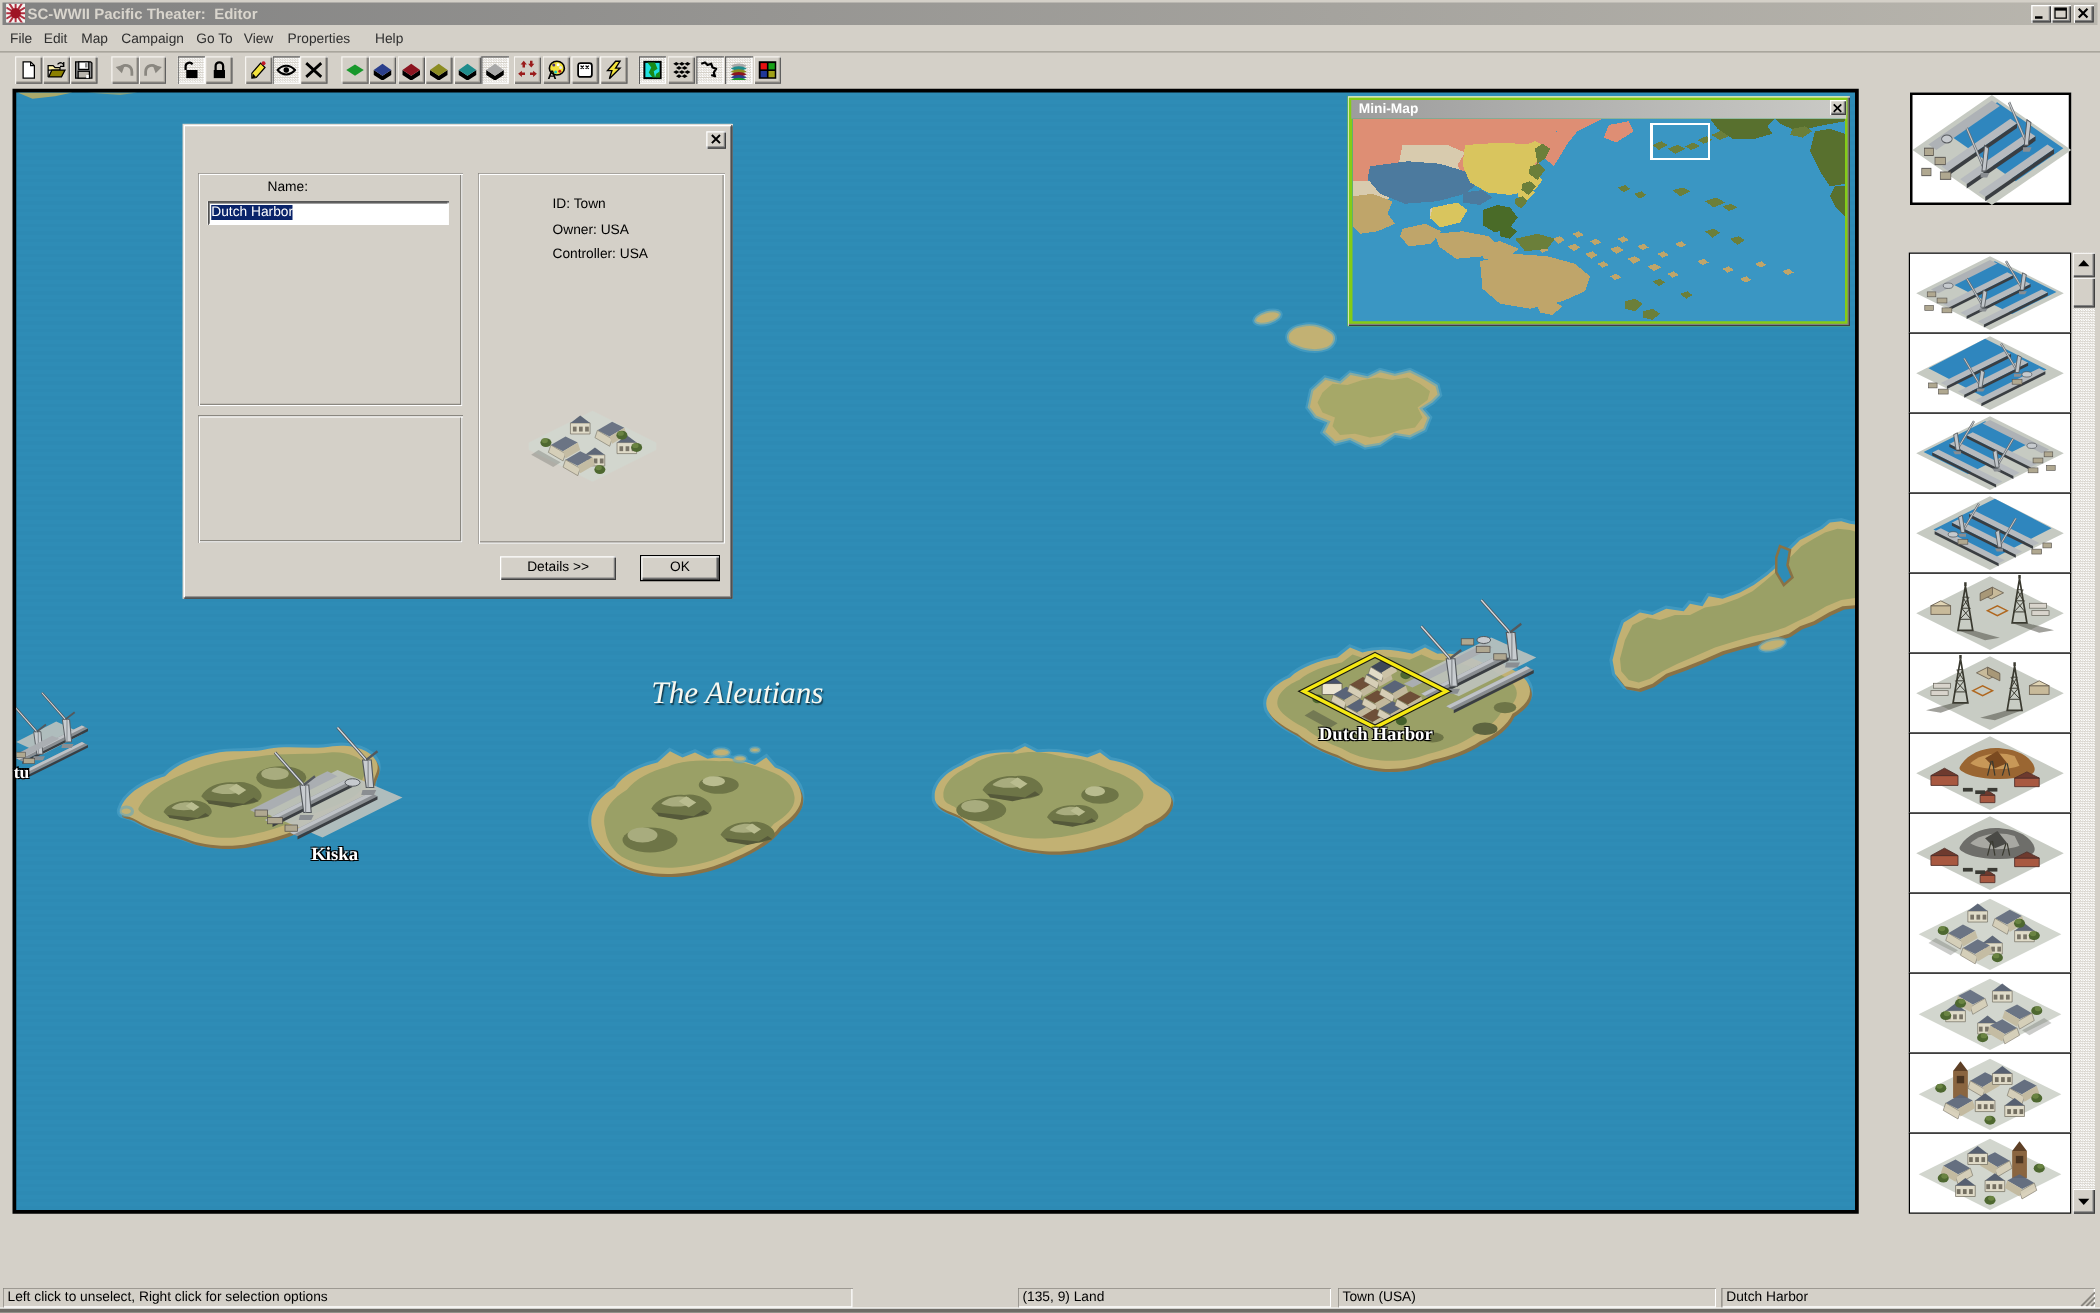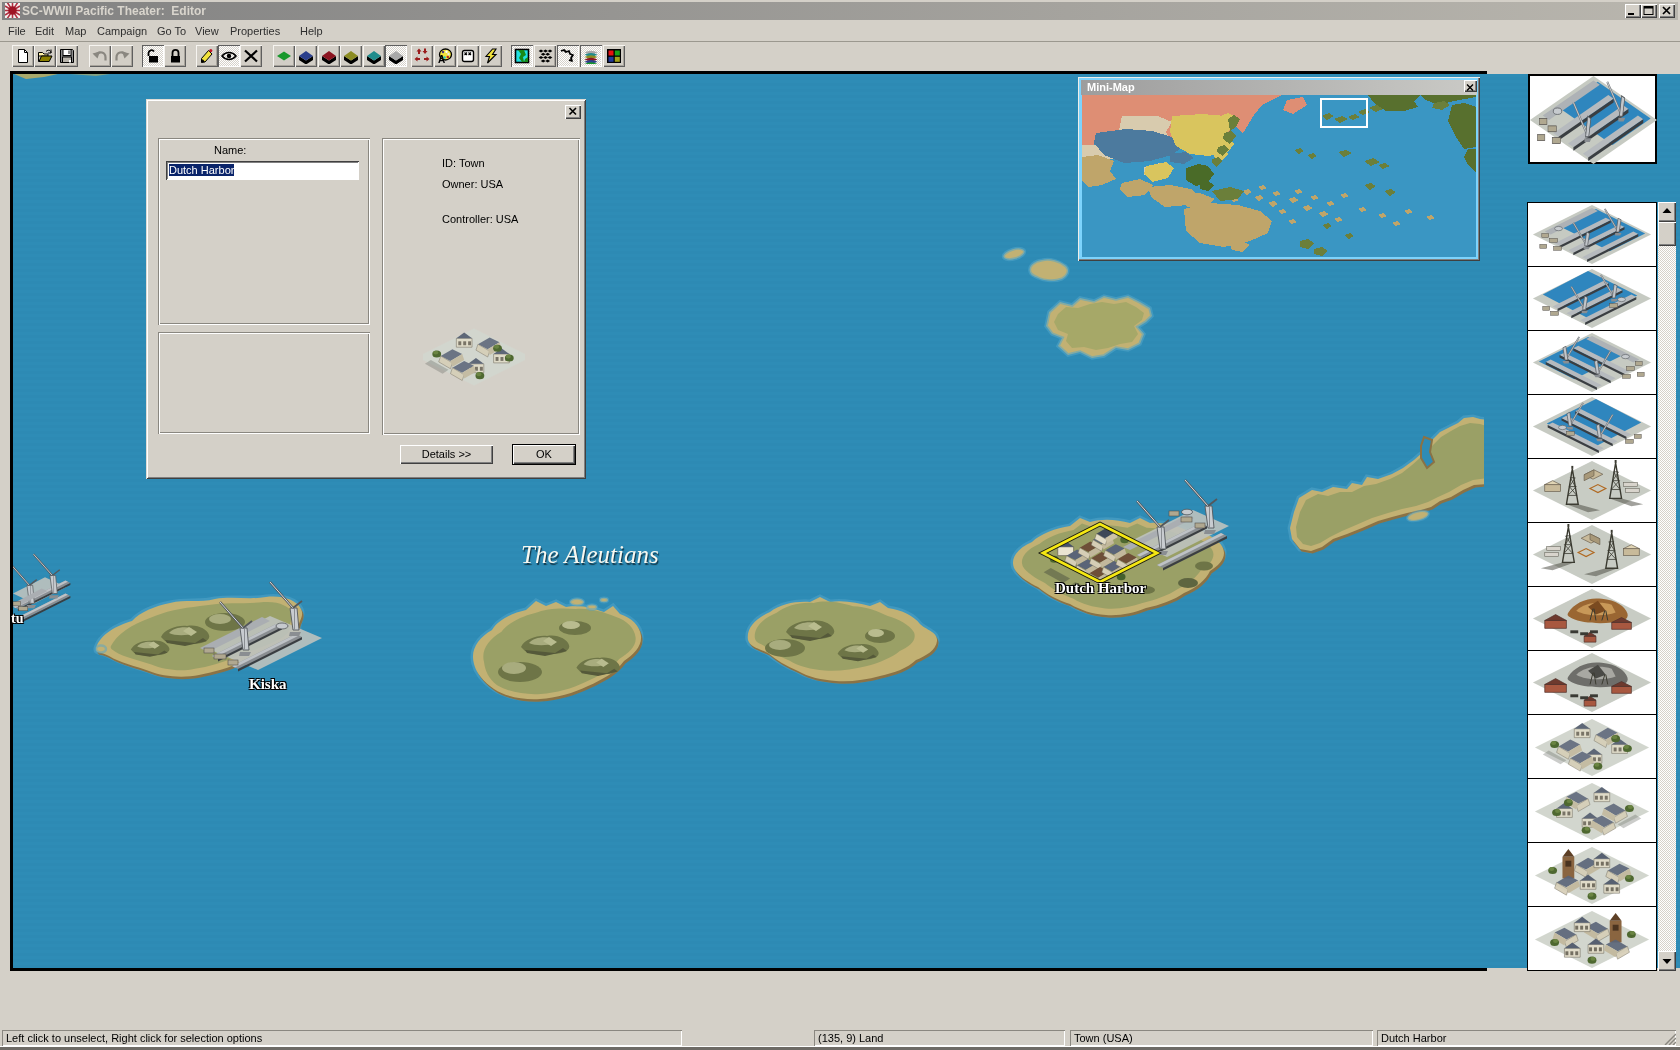--- a/index.html
+++ b/index.html
@@ -15,21 +15,21 @@
   .menuitem{position:absolute;top:5px;font-size:11px;color:#2F2F2F;}
   #msep{left:0;top:41px;width:1680px;height:1px;background:#9B988F;}
   
   .tbtn{position:absolute;top:45px;width:22px;height:22px;background:#D2CEC6;
     box-shadow:inset 1px 1px 0 #F6F4F0, inset -1px -1px 0 #5F5F5F, inset -2px -2px 0 #A8A49C;}
   .tbtn.pressed{background:repeating-conic-gradient(#FFFFFF 0% 25%, #D6D2CA 0% 50%) 0 0/2px 2px;
     box-shadow:inset 1px 1px 0 #5F5F5F, inset -1px -1px 0 #FFFFFF;}
   .tbtn svg{position:absolute;left:3px;top:3px;}
   
   #mapview{left:10px;top:71px;width:1477px;height:900px;background:#000;}
-  #ocean{left:3px;top:3px;width:1667px;height:894px;
+  #ocean{left:3px;top:3px;width:1471px;height:894px;
     background:repeating-linear-gradient(180deg,#2E8CB6 0px,#2E8CB6 3px,#2D8AB4 3px,#2D8AB4 6px);}
   
   .maplabel{position:absolute;font-family:"Liberation Serif",serif;font-weight:bold;color:#FFFFFF;
     text-shadow:-1px -1px 0 #000,1px -1px 0 #000,-1px 1px 0 #000,1px 1px 0 #000;}
   #aleut{font-family:"Liberation Serif",serif;font-style:italic;font-size:25px;color:#F8F8F0;
     text-shadow:1px 2px 1px rgba(10,30,40,0.75);}
   
   .spanel{position:absolute;top:1030px;height:16px;background:#D4D0C8;
     box-shadow:inset 1px 1px 0 #8A8780, inset -1px -1px 0 #FFFFFF;
     font-size:11px;color:#000;line-height:16px;padding-left:4px;box-sizing:border-box;
@@ -40,21 +40,21 @@
   #dlg{left:146px;top:99px;width:440px;height:380px;background:#D4D0C8;
     box-shadow:inset 1px 1px 0 #DFDCD5, inset -1px -1px 0 #404040, inset 2px 2px 0 #FFFFFF, inset -2px -2px 0 #808080;}
   #dlgtitle{left:3px;top:4px;width:434px;height:19px;
     background:linear-gradient(to right,#16307E,#A7C3E7);color:#fff;font-size:11px;font-weight:bold;}
   .groupbox{position:absolute;box-shadow:inset 1px 1px 0 #8A8780, inset -1px -1px 0 #FFFFFF,
      inset 2px 2px 0 #FFFFFF, inset -2px -2px 0 #8A8780;}
   .dtext{position:absolute;font-size:11px;color:#000;padding-left:45px;}
   .dbtn{position:absolute;background:#D4D0C8;font-size:11px;color:#000;text-align:center;
     box-shadow:inset 1px 1px 0 #FFFFFF, inset -1px -1px 0 #404040, inset -2px -2px 0 #808080;}
   
-  #minimap{left:1078px;top:77px;width:402px;height:184px;background:#7dd3fc;
+  #minimap{left:1078px;top:77px;width:402px;height:184px;background:#84cc16;
     box-shadow:inset 1px 1px 0 #EFEDE8, inset -1px -1px 0 #404040, inset -2px -2px 0 #808080;}
   #mmtitle{left:3px;top:3px;width:396px;height:15px;
     background:linear-gradient(to right,#9D9D9D,#CACAC6);color:#FFFFFF;font-size:11px;font-weight:bold;}
 </style>
 </head>
 <body>
 
 <div class="abs" id="titlebar"></div>
 <div class="abs" id="titletext">SC-WWII Pacific Theater:&nbsp; Editor</div>
 <div class="abs" style="left:5px;top:3px;width:15px;height:15px;background:#fff;">
@@ -564,21 +564,21 @@
   <div class="groupbox" style="left:12px;top:39px;width:212px;height:187px;"></div>
   <div class="groupbox" style="left:12px;top:233px;width:212px;height:102px;"></div>
   <div class="groupbox" style="left:236px;top:39px;width:198px;height:297px;"></div>
   <div class="dtext" style="left:23px;top:45px;">Name:</div>
   <div class="abs" style="left:20px;top:62px;width:193px;height:19px;background:#fff;
        box-shadow:inset 1px 1px 0 #404040, inset -1px -1px 0 #FFFFFF, inset 2px 2px 0 #808080;">
     <span style="position:absolute;left:3px;top:3px;font-size:11px;background:#0A246A;color:#fff;">Dutch Harbor</span>
   </div>
   <div class="dtext" style="left:251px;top:58px;">ID: Town</div>
   <div class="dtext" style="left:251px;top:79px;">Owner: USA</div>
-  <div class="dtext" style="left:251px;top:98px;margin-top:16px;">Controller: USA</div>
+  <div class="dtext" style="left:251px;top:98px;">Controller: USA</div>
   <svg class="abs" style="left:277px;top:229px;" width="102" height="58" viewBox="12 6 104 54">
       <use href="#townA" width="128" height="64"></use>
     </svg>
   <div class="dbtn" style="left:254px;top:346px;width:93px;height:19px;line-height:19px;">Details &gt;&gt;</div>
   <div class="dbtn" style="left:367px;top:346px;width:62px;height:19px;line-height:19px;
        box-shadow:0 0 0 1px #000, inset 1px 1px 0 #FFFFFF, inset -1px -1px 0 #404040, inset -2px -2px 0 #808080;">OK</div>
 </div>
 
 <svg width="0" height="0" style="position:absolute">
 <defs>

